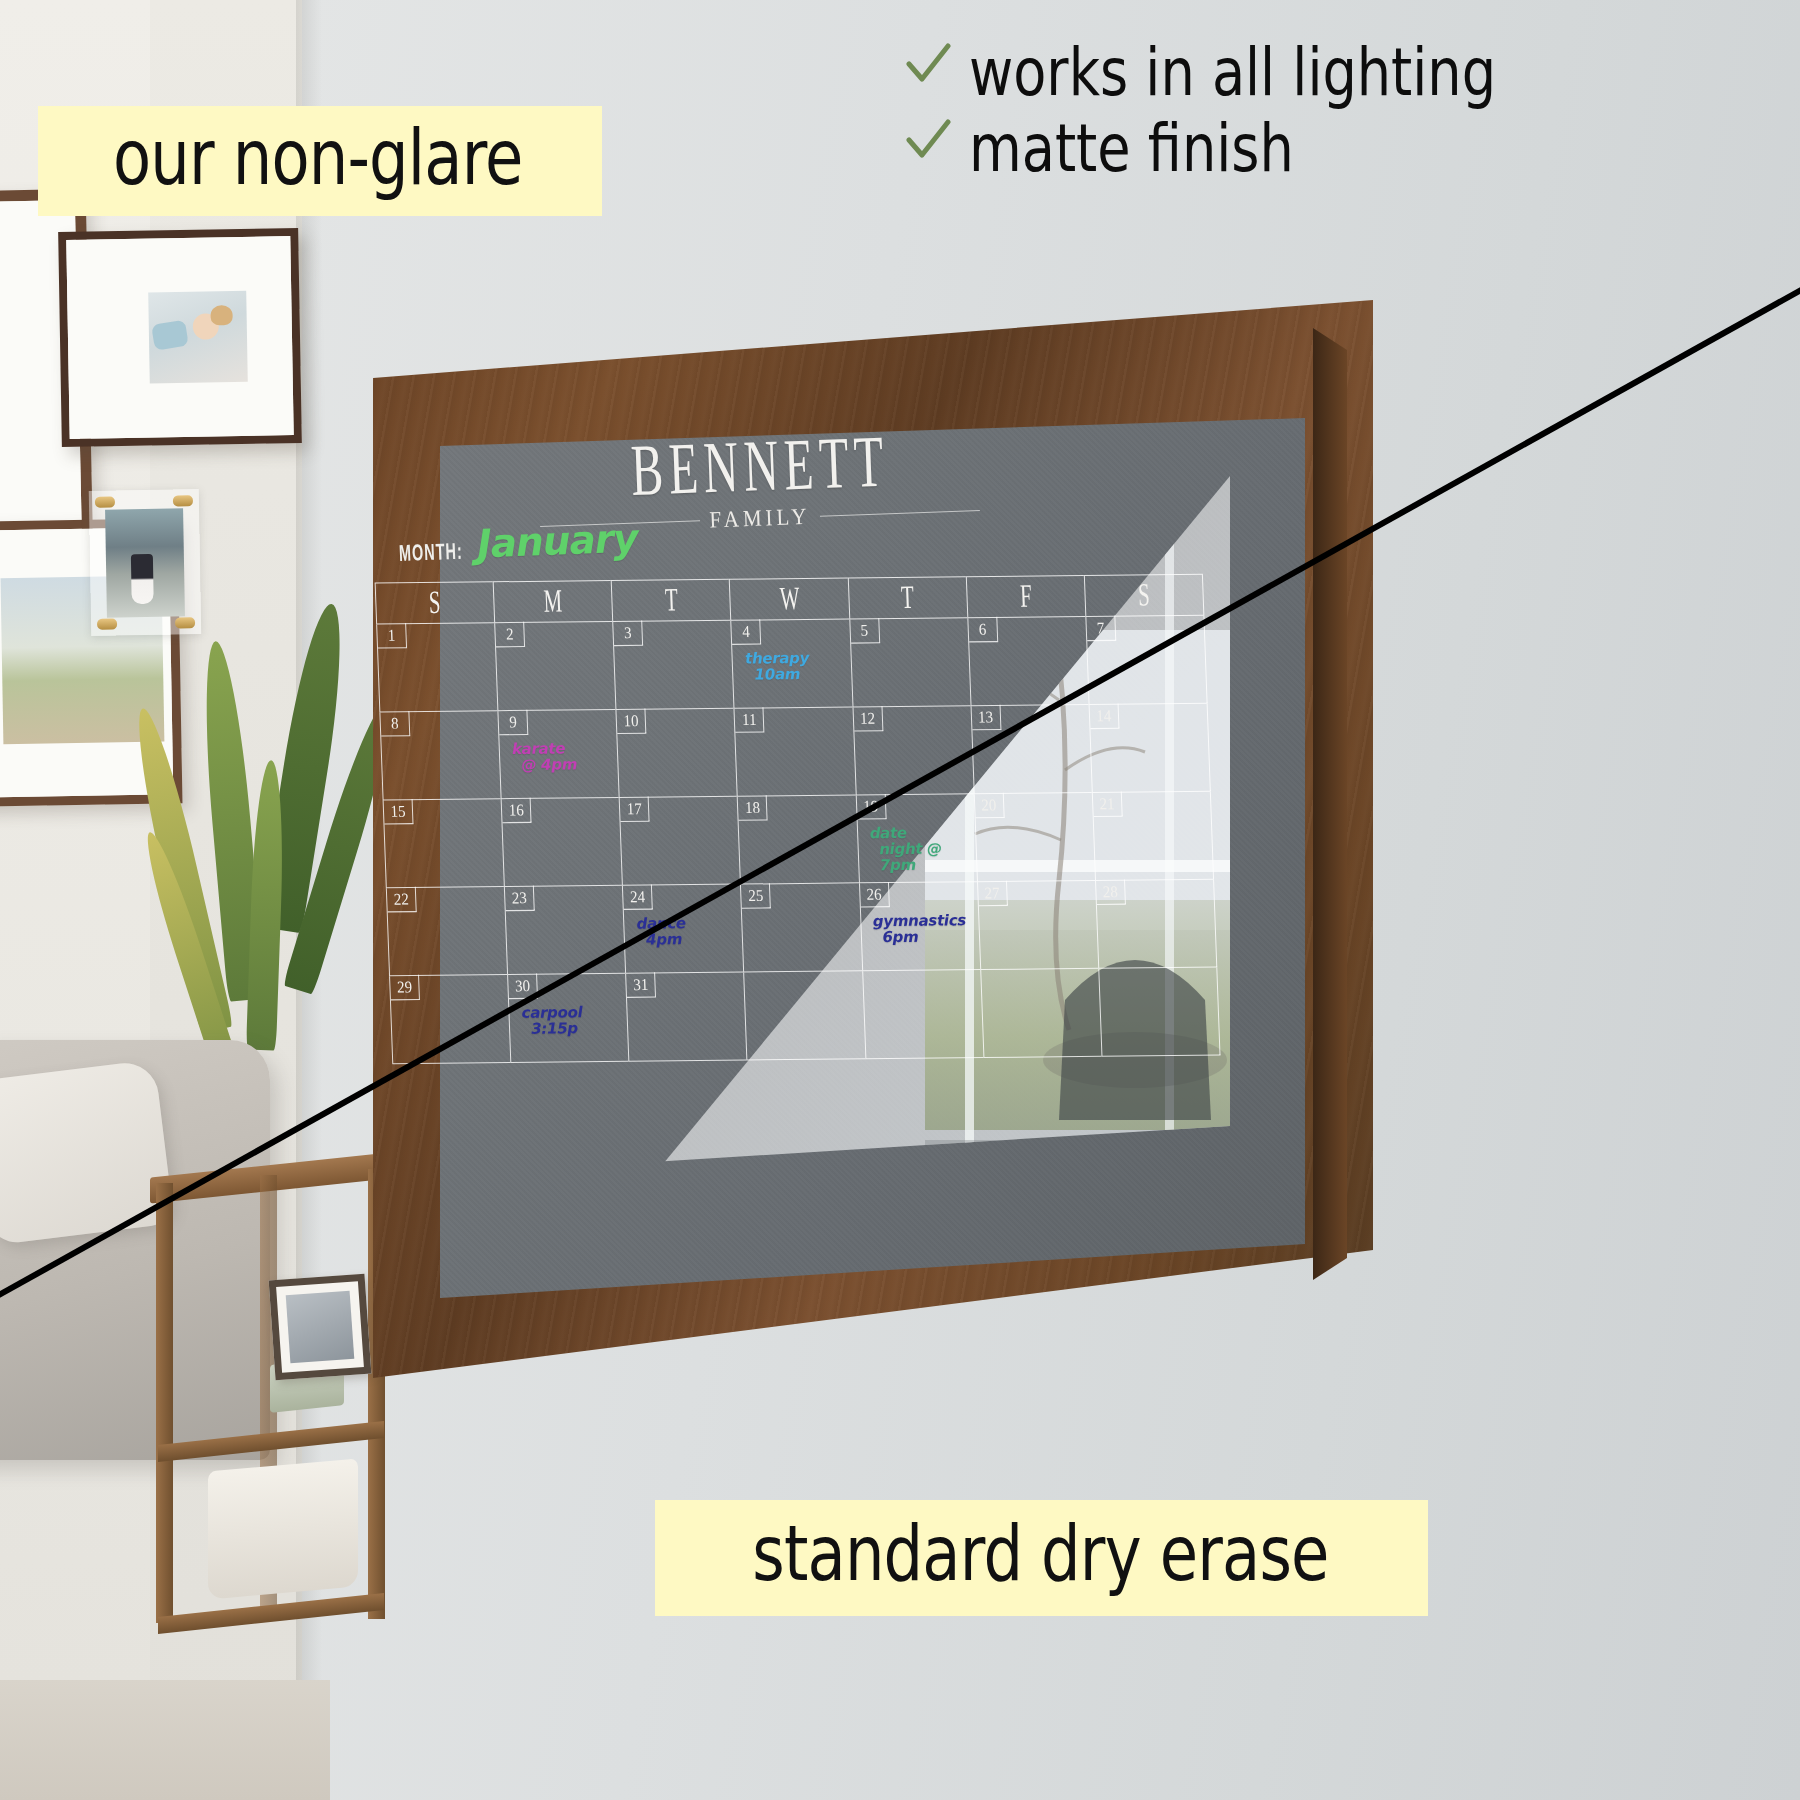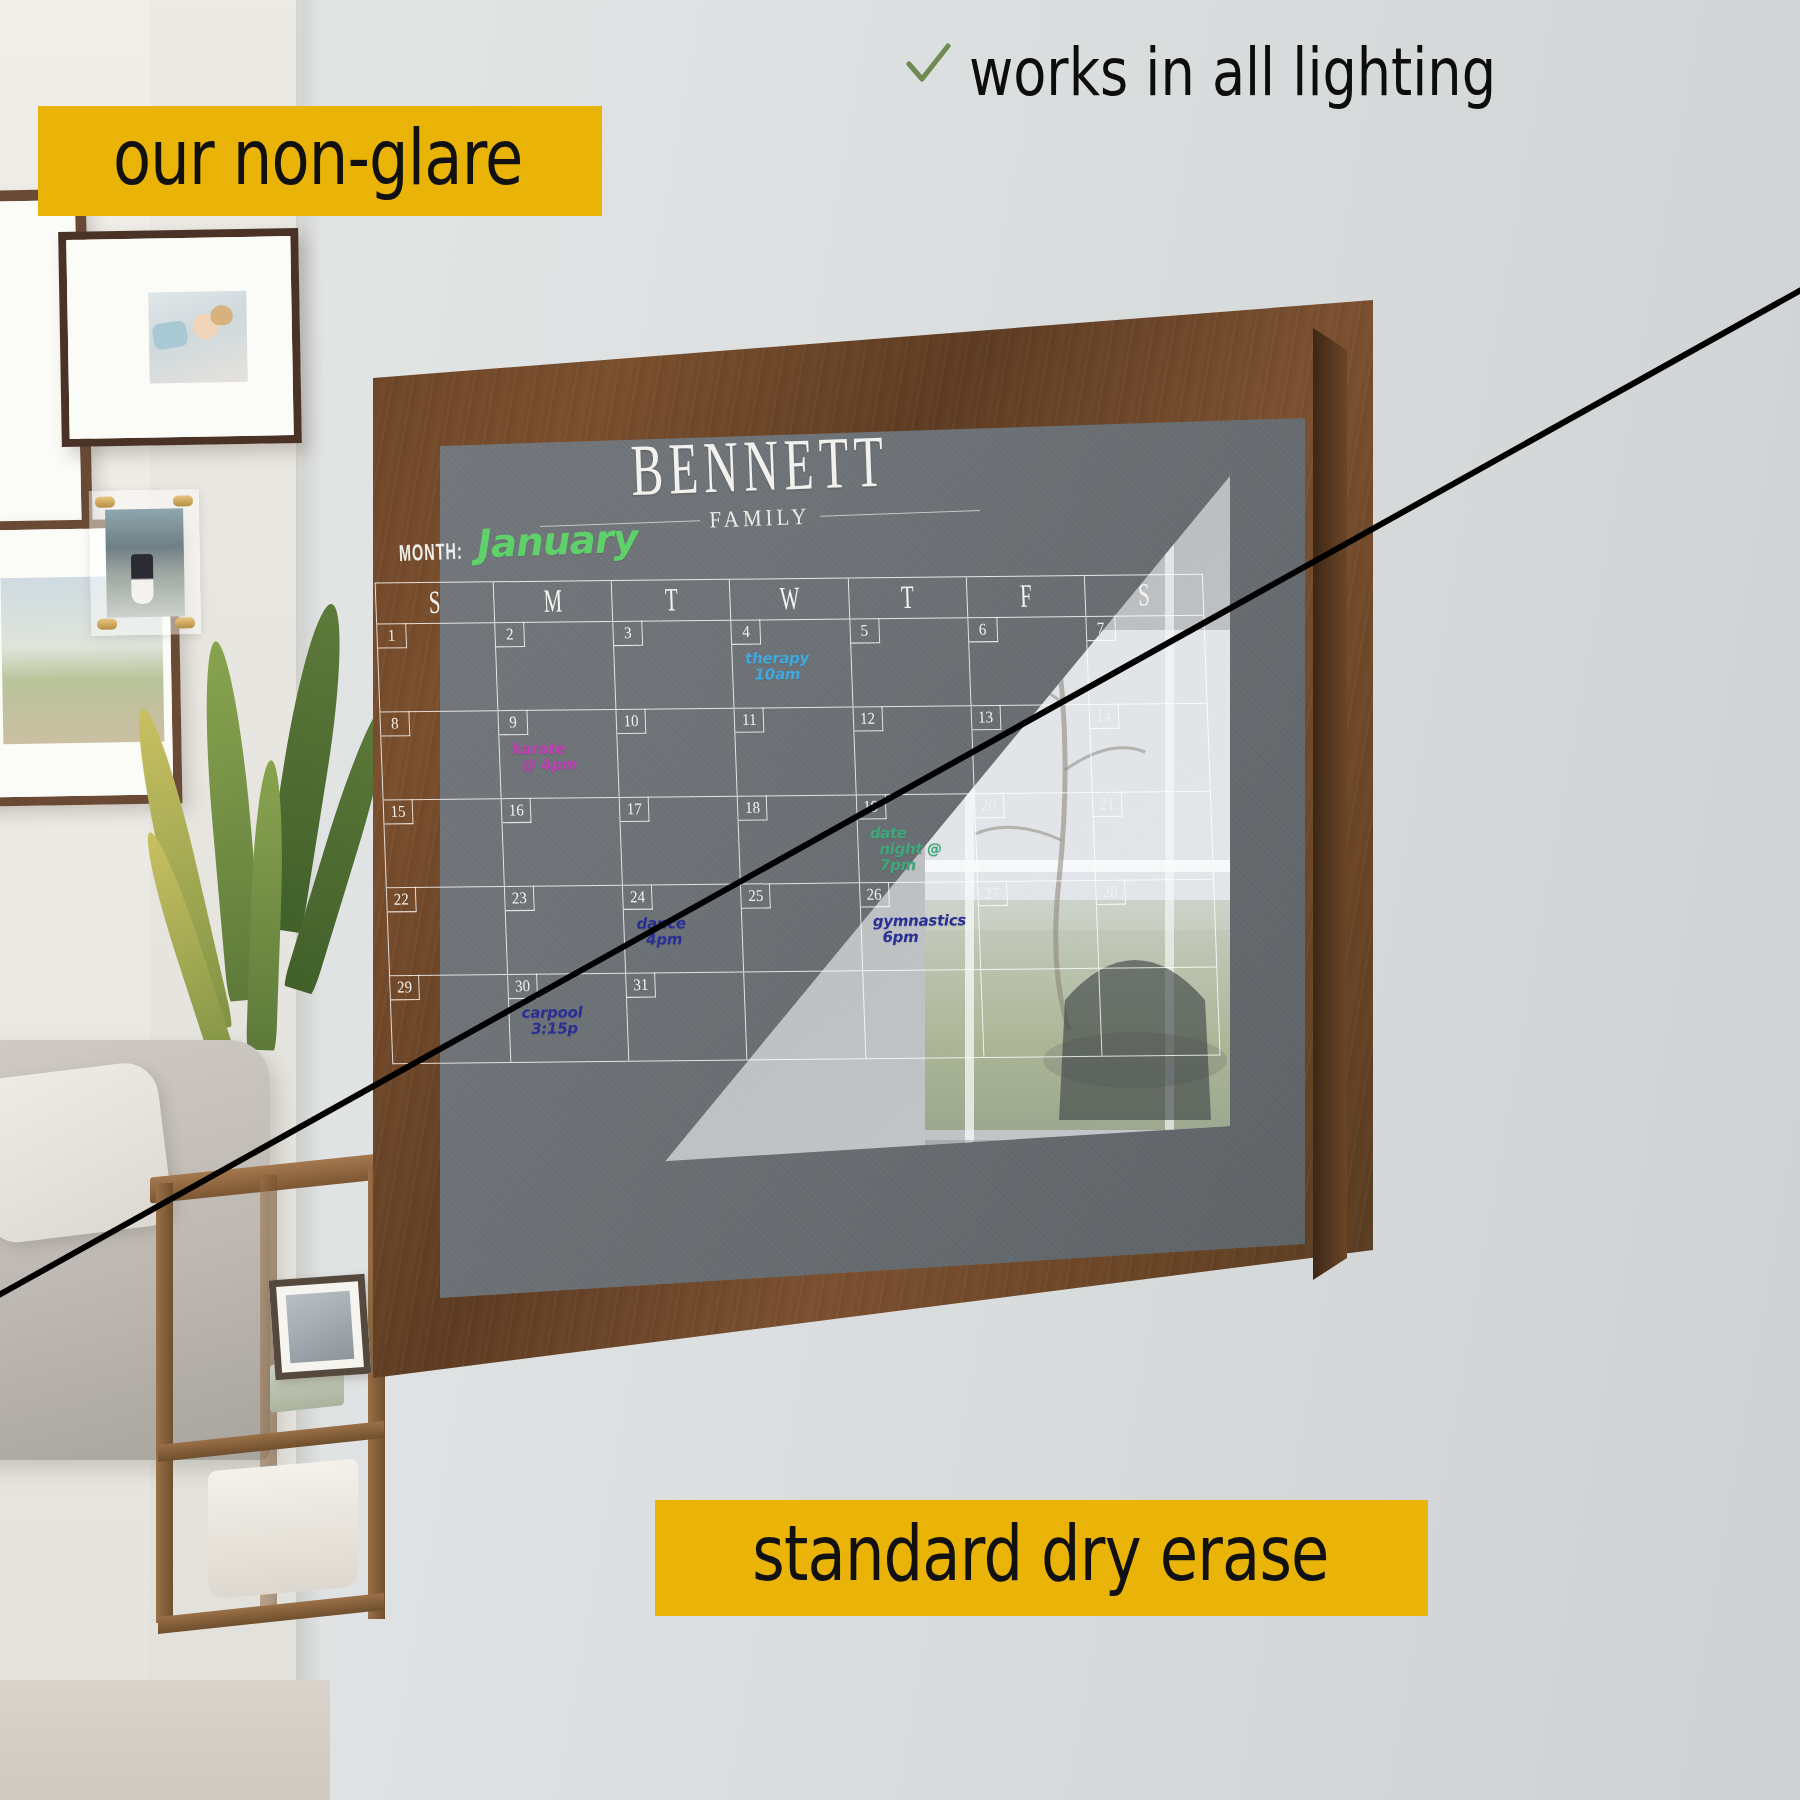--- a/index.html
+++ b/index.html
@@ -148,21 +148,21 @@
     border-right:1px solid rgba(255,255,255,.80);border-bottom:1px solid rgba(255,255,255,.80);
     display:flex;align-items:center;justify-content:center;padding:0 3px;
     color:#f1f0ed;font-size:15px;font-family:"Liberation Serif",serif;transform:scaleY(1.1);}
   .evt{position:absolute;left:12px;top:30px;font-family:"DejaVu Sans",sans-serif;
     font-weight:700;font-style:italic;font-size:15px;line-height:1.08;letter-spacing:-.3px;
     text-shadow:0 1px 1px rgba(0,0,0,.10);}
 
   
   #divider{position:absolute;left:0;top:0;width:1800px;height:1800px;pointer-events:none;}
 
-  .callout{position:absolute;background:#eab308;display:flex;align-items:center;
+  .callout{position:absolute;background:#fef9c3;display:flex;align-items:center;
     justify-content:center;}
   #callout-nonglare{left:38px;top:106px;padding:14px 34px 20px 30px;}
   #callout-nonglare span{font-size:76px;line-height:1;color:#111;
     font-family:"DejaVu Sans",sans-serif;font-weight:400;transform:scaleX(.82);
     letter-spacing:-1px;}
   #callout-standard{left:655px;top:1500px;padding:16px 36px 24px 34px;}
   #callout-standard span{font-size:76px;line-height:1;color:#111;
     font-family:"DejaVu Sans",sans-serif;font-weight:400;transform:scaleX(.82);
     letter-spacing:-1px;}
 
@@ -459,15 +459,21 @@
     <span>standard dry erase</span>
   </div>
 
   <div id="benefits">
       <div class="benefit">
         <span class="check"><svg viewBox="0 0 46 52" width="46" height="52">
             <path d="M4 26 L17 41 L43 8" fill="none" stroke="#6f8a52" stroke-width="5" stroke-linecap="round" stroke-linejoin="round"></path>
           </svg></span>
         <span class="txt">works in all lighting</span>
       </div>
+      <div class="benefit">
+        <span class="check"><svg viewBox="0 0 46 52" width="46" height="52">
+            <path d="M4 26 L17 41 L43 8" fill="none" stroke="#6f8a52" stroke-width="5" stroke-linecap="round" stroke-linejoin="round"></path>
+          </svg></span>
+        <span class="txt">matte finish</span>
+      </div>
     </div>
 
 </div>
 
 </body></html>

